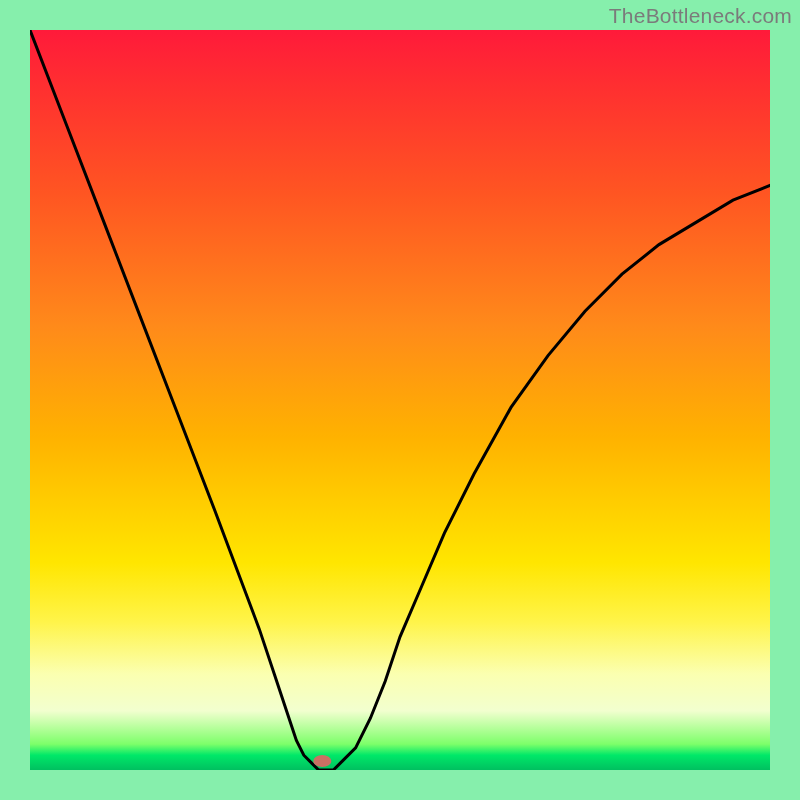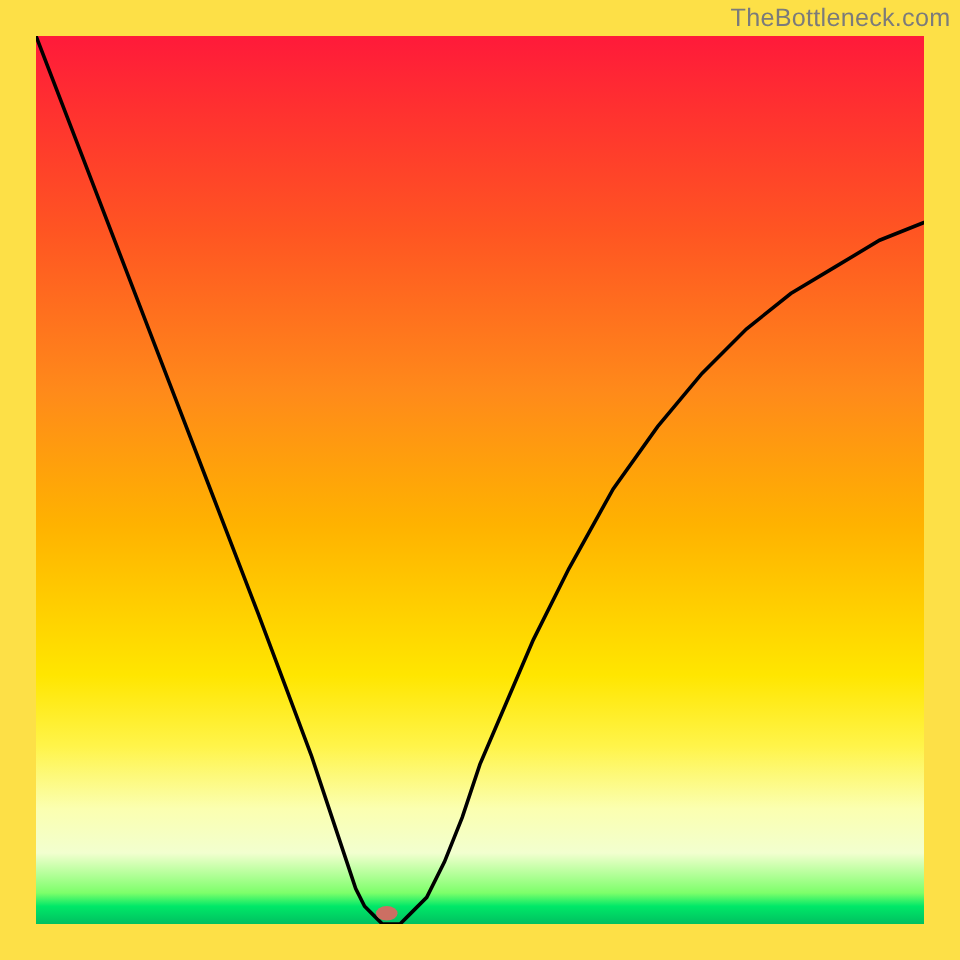--- a/index.html
+++ b/index.html
@@ -8,21 +8,21 @@
     width: 800px;
     height: 800px;
     background: #000000;
     font-family: Arial, Helvetica, sans-serif;
     overflow: hidden;
   }
   .frame {
     position: relative;
     width: 800px;
     height: 800px;
-    background: #fde047;
+    background: #86efac;
     text-align: right;
   }
   .plot-area {
     position: absolute;
     left: 30px;
     top: 30px;
     width: 740px;
     height: 740px;
     
     background: linear-gradient(to bottom,

